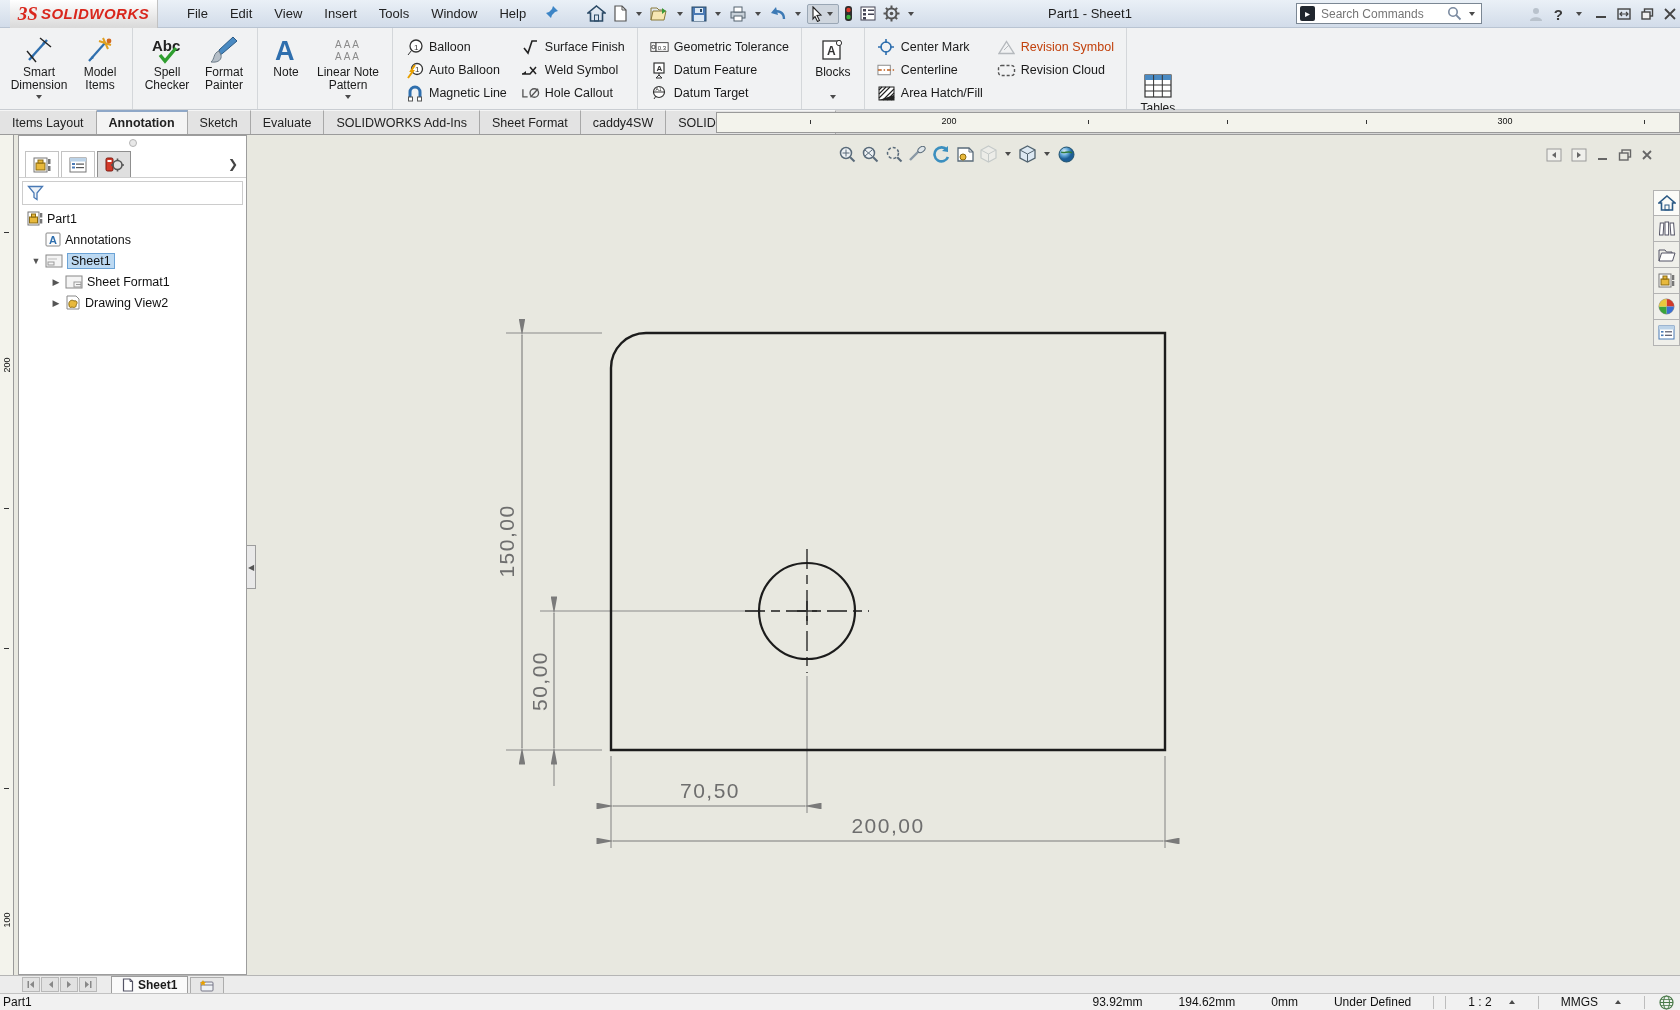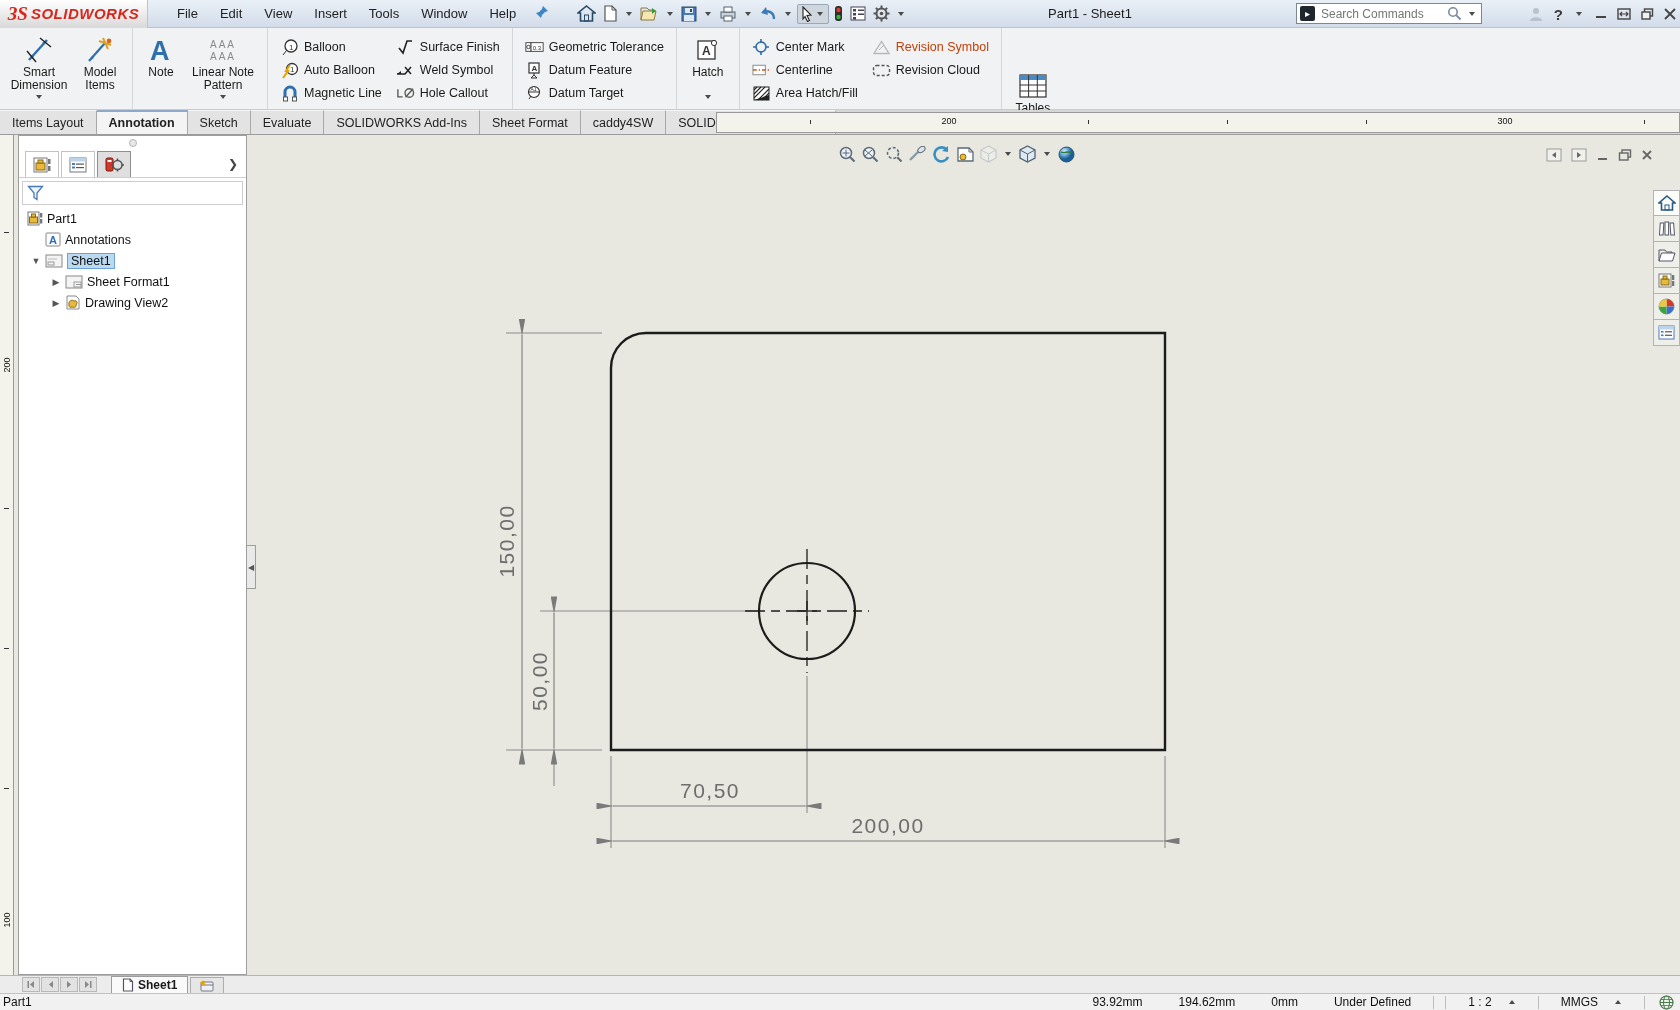--- a/index.html
+++ b/index.html
@@ -5,21 +5,21 @@
   html,body{margin:0;padding:0;background:#9a9a9a;}
   *{box-sizing:border-box;}
   #app{position:relative;width:1680px;height:1010px;overflow:hidden;
        font-family:"Liberation Sans",sans-serif;background:#e8e8e0;color:#1a1a1a;}
 
   
   .titlebar{position:absolute;left:0;top:0;width:1680px;height:28px;
     background:linear-gradient(#eaf0f7,#d2dce9);border-bottom:1px solid #b9c4d2;
     display:flex;align-items:center;}
   .logo{width:148px;height:28px;background:linear-gradient(#ffffff,#d9d9d9);
-    display:flex;align-items:center;justify-content:center;gap:3px;border-right:1px solid #c2c2c2;}
+    display:flex;align-items:center;justify-content:center;gap:3px;border-right:1px solid #c2c2c2;margin-left:10px;}
   .logo .mark{color:#d9261c;font-weight:bold;font-style:italic;font-size:19px;font-family:"Liberation Serif",serif;}
   .logo .word{color:#d9261c;font-weight:bold;font-style:italic;font-size:15px;letter-spacing:.5px;}
   .menus{display:flex;margin-left:18px;font-size:13px;color:#222;}
   .menus .mi{padding:5px 11px;cursor:default;}
   .pin{margin-left:8px;}
   .qbar{display:flex;align-items:center;margin-left:26px;gap:3px;}
   .qbtn{display:flex;align-items:center;padding:2px 2px;border-radius:2px;}
   .caret{width:0;height:0;border-left:3px solid transparent;border-right:3px solid transparent;border-top:4px solid #4a4a4a;margin:0 3px;}
   .caret.up{border-top:none;border-bottom:4px solid #4a4a4a;}
   .qsel{border:1px solid #9aa7b5;background:#cfd6de;display:flex;align-items:center;padding:1px 2px;border-radius:2px;}
@@ -261,20 +261,42 @@
               <path d="M4 26 L9 23 L7 21 Z" fill="#2f6fae"></path>
               <path d="M14 6 L26 10 M18 3 L23 14" stroke="#e0a020" stroke-width="2"></path>
               <circle cx="24" cy="6" r="2.4" fill="#d2691e"></circle>
             </svg>
         </span>
         <span class="blabel">Model</span>
         <span class="blabel">Items</span>
       </div>
     </div>
 
+    <div class="rgroup">
+      <div class="bigbtn" style="width:52px">
+        <span class="bicon">
+          <svg width="34" height="30" viewBox="0 0 34 30">
+              <text x="2" y="16" font-size="15" font-weight="bold" fill="#222">Abc</text>
+              <path d="M10 20 L15 26 L26 13" fill="none" stroke="#2f9e2f" stroke-width="3.4"></path>
+            </svg>
+        </span>
+        <span class="blabel">Spell</span>
+        <span class="blabel">Checker</span>
+      </div>
+      <div class="bigbtn" style="width:50px">
+        <span class="bicon">
+          <svg width="30" height="30" viewBox="0 0 30 30">
+              <path d="M24 2 L28 6 L14 18 L11 20 L10 15 Z" fill="#4a8ac2" stroke="#2b5a85"></path>
+              <path d="M10 16 C4 18 6 24 2 27 C10 28 13 24 12 20 Z" fill="#b5bec7" stroke="#6a7a88"></path>
+            </svg>
+        </span>
+        <span class="blabel">Format</span>
+        <span class="blabel">Painter</span>
+      </div>
+    </div>
 
     <div class="rgroup">
       <div class="bigbtn" style="width:40px">
         <span class="bicon">
           <svg width="26" height="28" viewBox="0 0 26 28">
               <text x="2" y="24" font-size="27" font-weight="bold" fill="#2f6fae" font-family="Liberation Serif,serif">A</text>
             </svg>
         </span>
         <span class="blabel">Note</span>
       </div>
@@ -395,21 +417,21 @@
 
     <div class="rgroup">
       <div class="bigbtn" style="width:46px">
         <span class="bicon">
           <svg width="26" height="26" viewBox="0 0 26 26">
               <rect x="3" y="4" width="17" height="18" fill="#fff" stroke="#333" stroke-width="1.3"></rect>
               <text x="7" y="18" font-size="12" font-weight="bold" fill="#333">A</text>
               <circle cx="19" cy="6" r="2.6" fill="#fff" stroke="#333"></circle>
             </svg>
         </span>
-        <span class="blabel">Hatch</span>
+        <span class="blabel">Blocks</span>
         <span class="caret" style="margin-top:16px"></span>
       </div>
     </div>
 
     <div class="rgroup">
       <div class="scol">
         <div class="sbtn">
           <span class="sicon">
             <svg width="18" height="18" viewBox="0 0 18 18">
                 <circle cx="9" cy="9" r="5" fill="none" stroke="#2f6fae" stroke-width="1.6"></circle>

